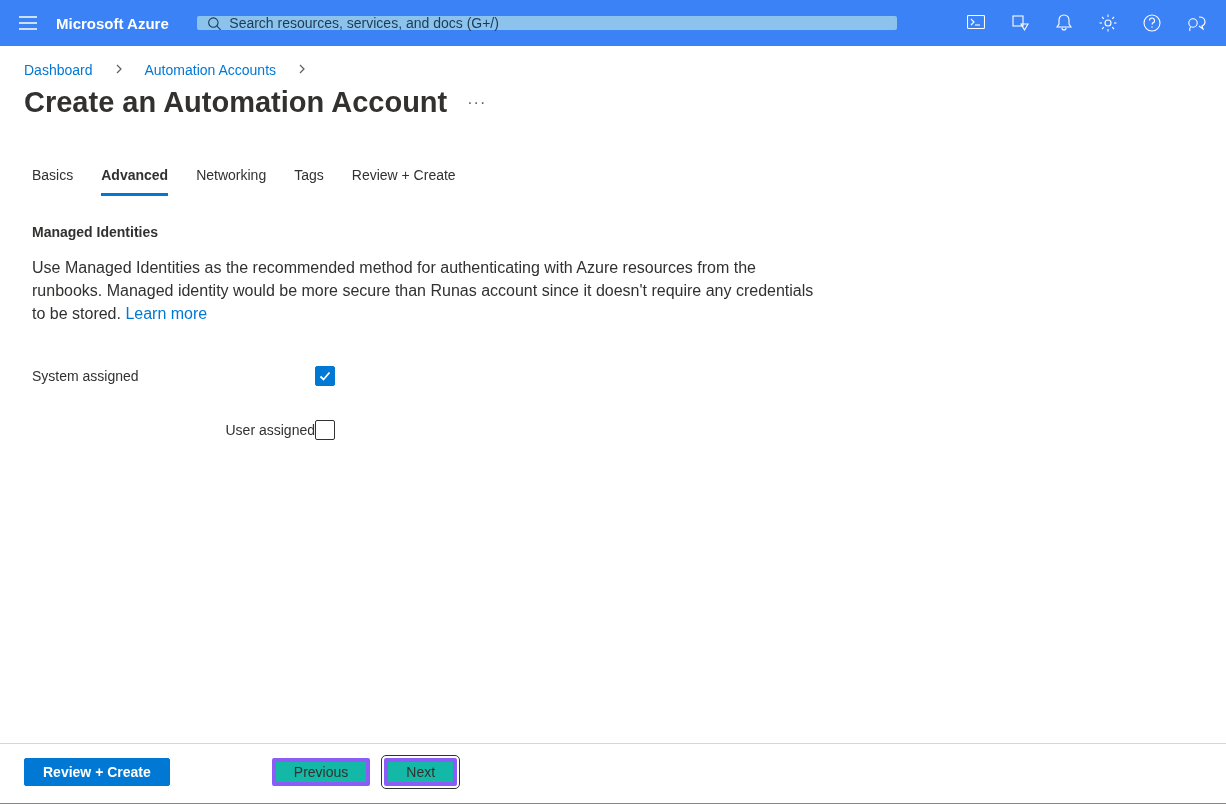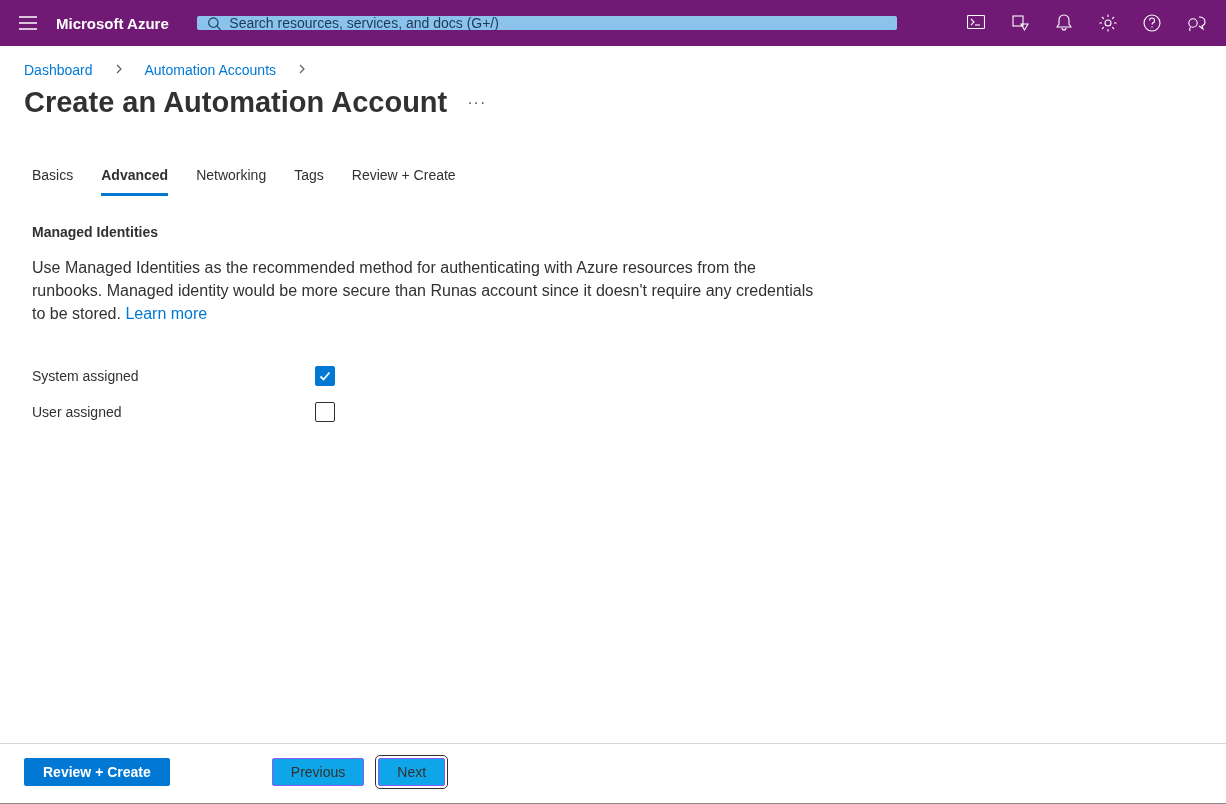--- a/index.html
+++ b/index.html
@@ -8,21 +8,21 @@
       font-size: 14px;
       color: #323130;
       background: #fff;
       width: 1226px;
       height: 804px;
       overflow: hidden;
       position: relative;
     }
     
     .top-header {
-      background: #701a75;
+      background: #3b82f6;
       height: 46px;
       display: flex;
       align-items: center;
       padding: 0 8px;
     }
     .menu-btn {
       width: 40px;
       height: 40px;
       display: flex;
       align-items: center;
@@ -147,21 +147,21 @@
       color: #0078d4;
       text-decoration: none;
       cursor: pointer;
     }
     
     .form-row {
       display: flex;
       align-items: center;
       margin-top: 40px;
     }
-    .form-row + .form-row { margin-top: 16px; }
+    .form-row + .form-row { margin-top: 34px; text-align: right; }
     .form-label {
       width: 283px;
       font-size: 14px;
       color: #323130;
     }
     .checkbox {
       width: 20px;
       height: 20px;
       border: 1px solid #323130;
       border-radius: 2px;
@@ -197,23 +197,23 @@
       align-items: center;
       justify-content: center;
     }
     .btn-primary {
       background: #0078d4;
       color: #fff;
       border: 1px solid #0078d4;
       font-weight: 600;
     }
     .btn-secondary {
-      background: #0ea5e9;
-      color: #323130;
-      border: 1px solid #8b5cf6;
+      background: #14b8a6;
+      color: #323130;
+      border: 4px solid #8b5cf6;
       margin-left: 14px;
     }
     .btn-secondary.focus {
       outline: 1px solid #323130;
       outline-offset: 2px;
     }
     .footer .spacer { width: 88px; }
     .bottom-shadow-line{
       position:absolute;
       left:0; right:0; bottom:0;

